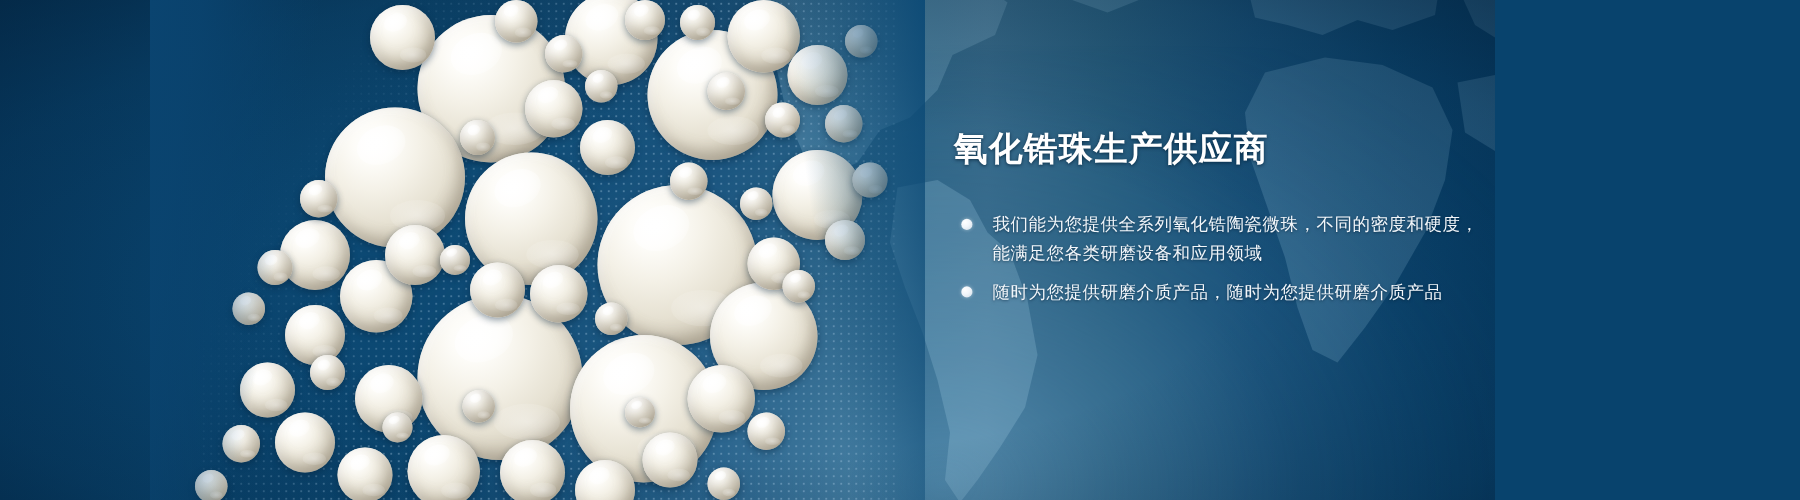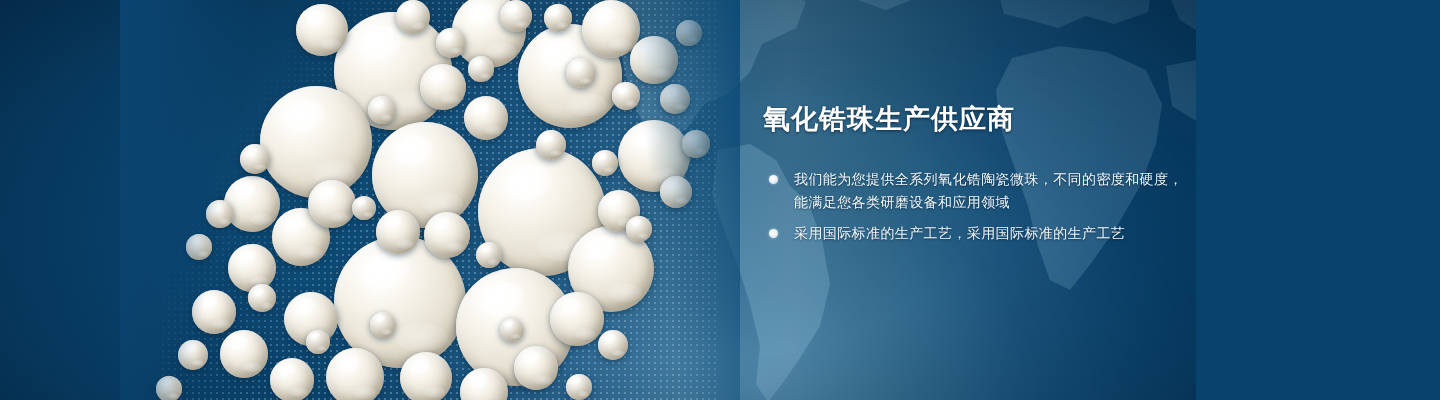--- a/index.html
+++ b/index.html
@@ -344,18 +344,18 @@
     <h1 class="headline">氧化锆珠生产供应商</h1>
 
     <ul class="bullets">
       <li class="bullet">
         <span class="dot"></span>
         <span class="bullet-line">我们能为您提供全系列氧化锆陶瓷微珠，不同的密度和硬度，</span>
         <span class="bullet-line">能满足您各类研磨设备和应用领域</span>
       </li>
       <li class="bullet">
         <span class="dot"></span>
-        <span class="bullet-line">采用国际标准的生产工艺，采用国际标准的生产工艺</span>
+        <span class="bullet-line">随时为您提供研磨介质产品，随时为您提供研磨介质产品</span>
       </li>
     </ul>
   </div>
 
 </div>
 
 </body></html>

